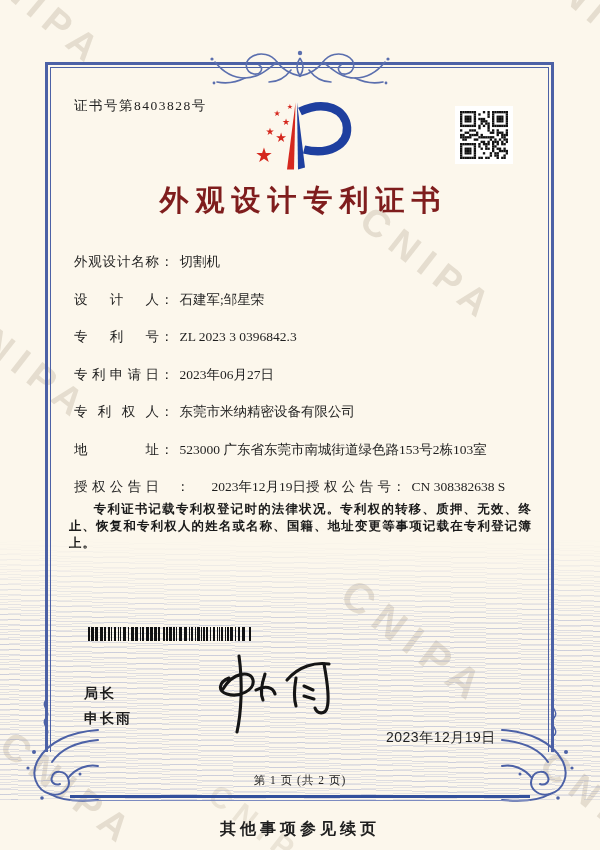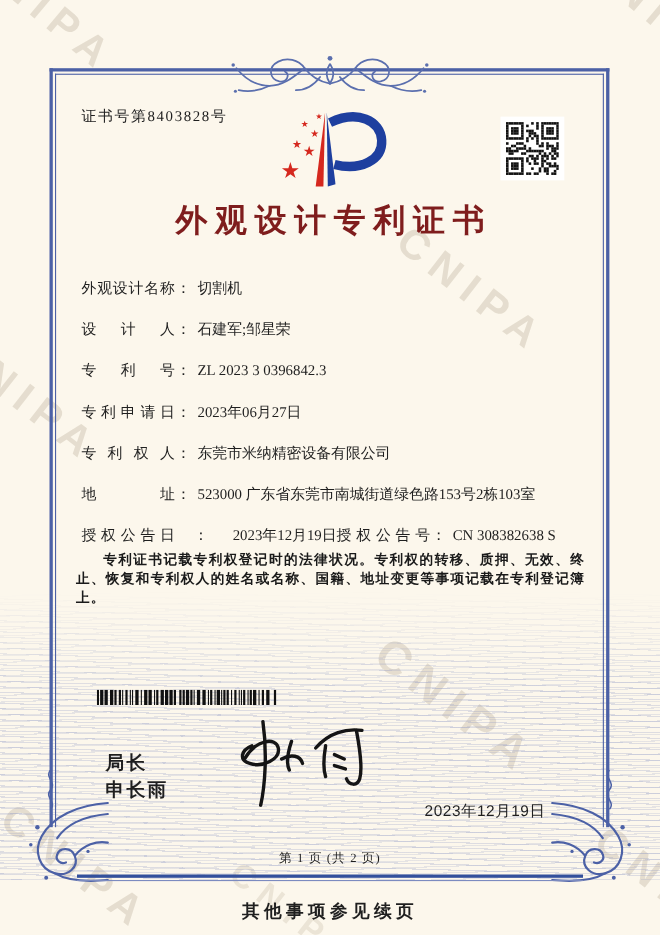--- a/index.html
+++ b/index.html
@@ -81,23 +81,23 @@
 
   .body-text {
     position:absolute; left:69px; top:501px; width:463px;
     font-size:12.4px; font-weight:bold; line-height:17.2px;
     letter-spacing:1.2px; text-align:justify; color:#1a1a1a;
   }
   .body-text p { text-indent:2em; margin:0; }
 
   .barcode { position:absolute; left:88px; top:627px; width:164px; height:14px; }
 
-  .director { position:absolute; left:96px; top:681px;
+  .director { position:absolute; left:84px; top:681px;
     font-family:"Liberation Sans","DejaVu Sans",sans-serif;
-    font-size:17px; font-weight:600; letter-spacing:2px; line-height:25px; }
+    font-size:14px; font-weight:600; letter-spacing:2px; line-height:25px; }
 
   .signature { position:absolute; left:203px; top:644px; width:152px; height:92px; }
 
   .grant-date { position:absolute; left:386px; top:729px;
     font-family:"Liberation Sans","DejaVu Sans",sans-serif;
     font-size:14px; font-weight:500; letter-spacing:0.5px; }
 
   .page-info { position:absolute; left:0; top:773px; width:600px; text-align:center;
     font-size:11.5px; letter-spacing:1px; }
 

